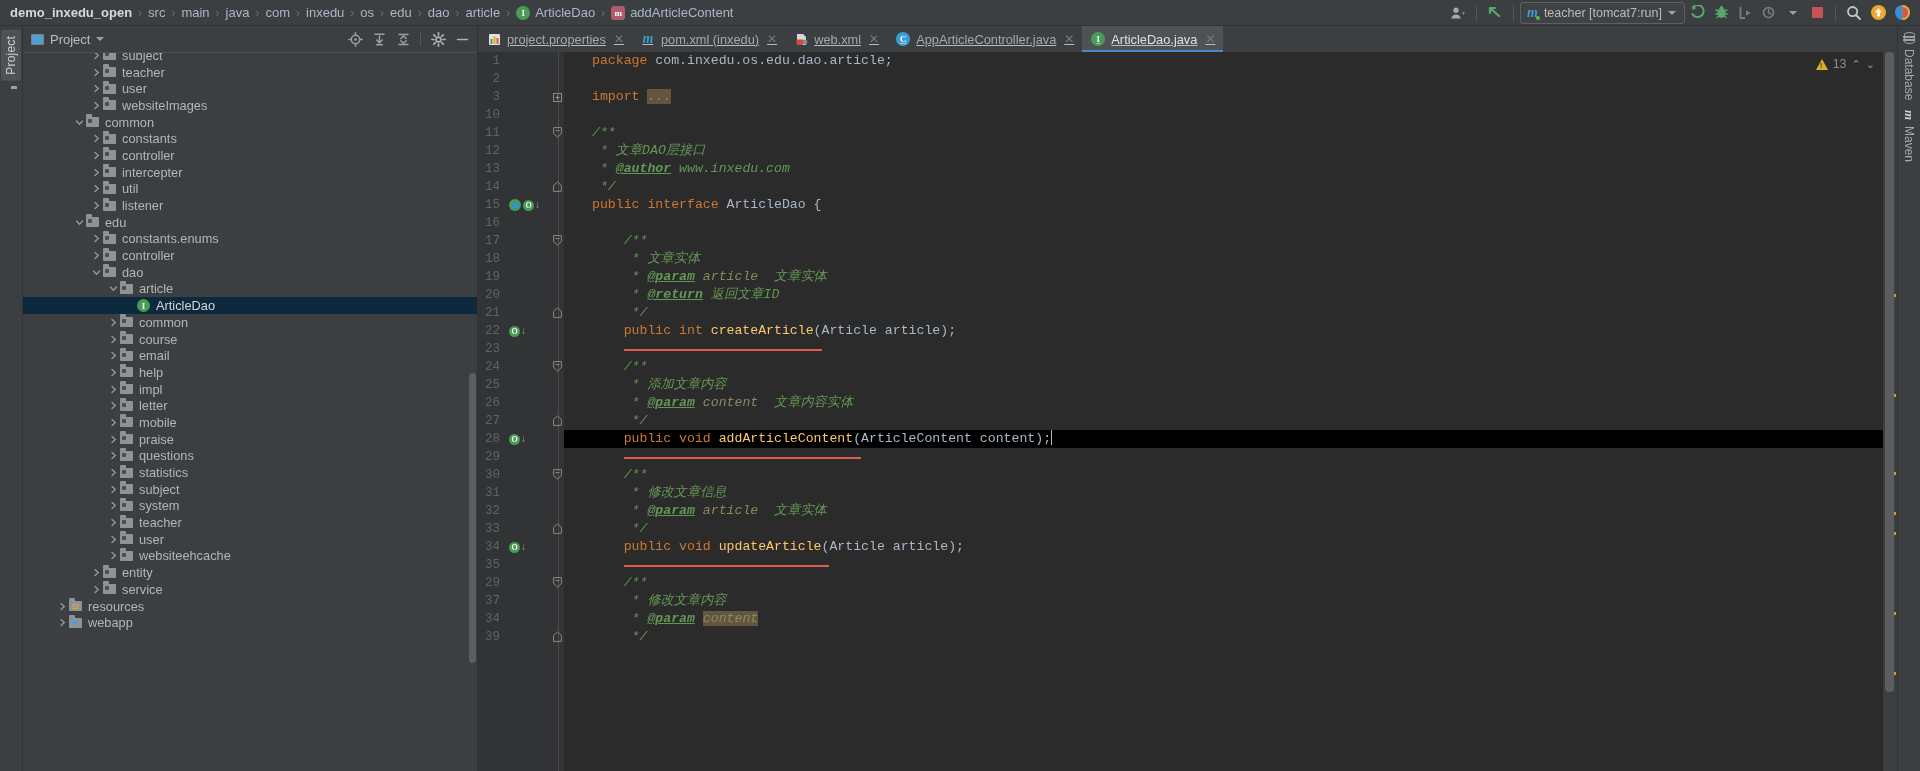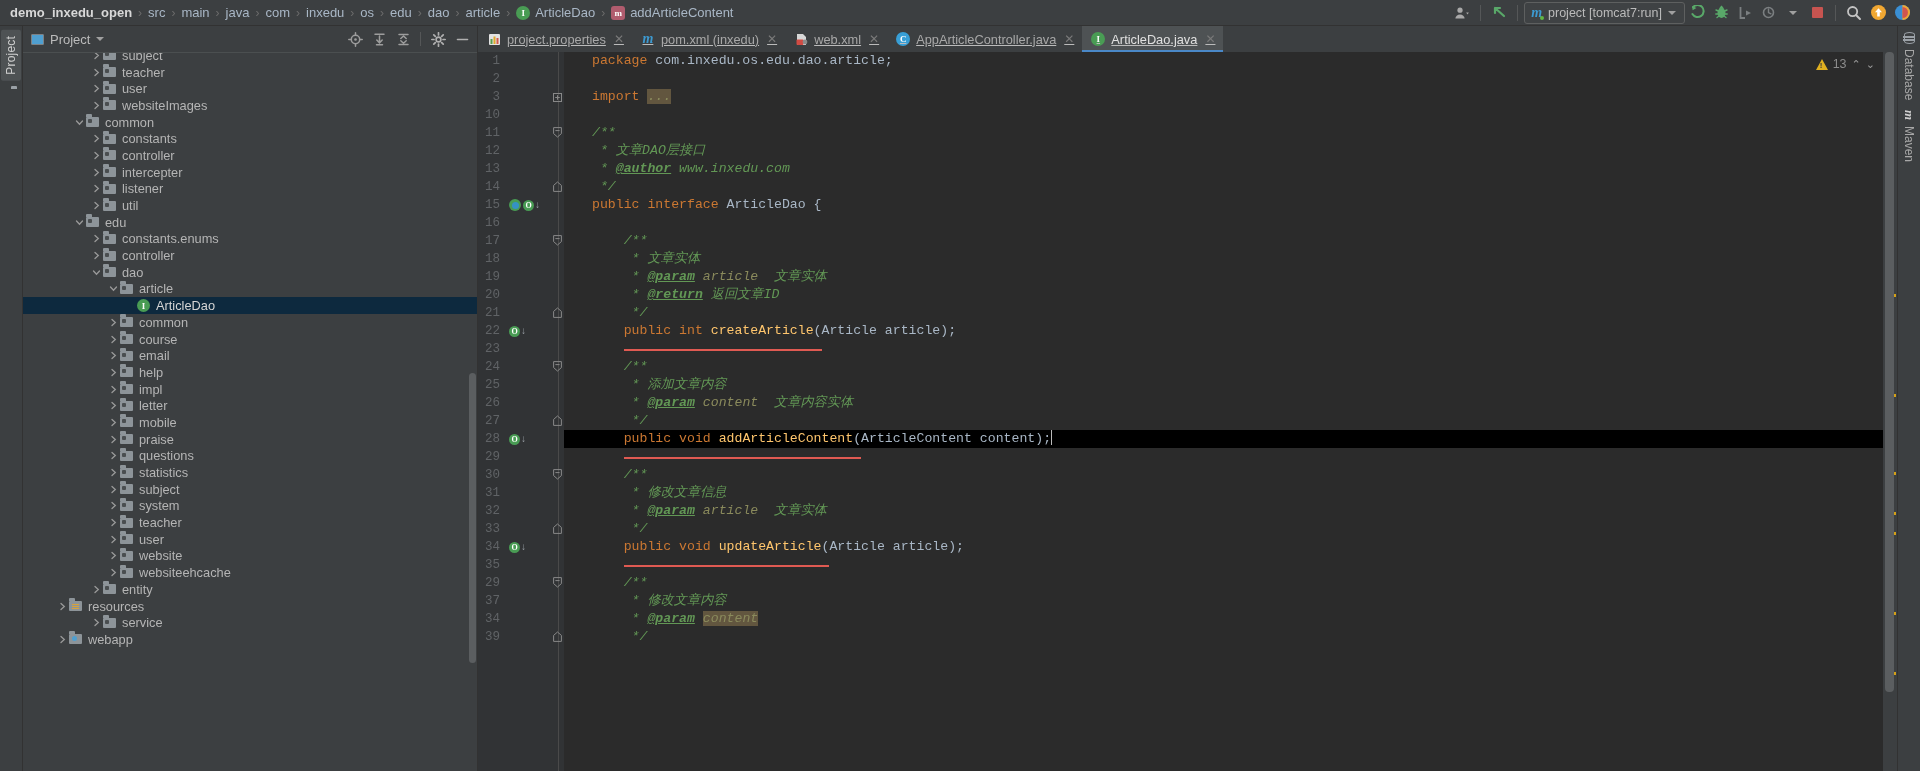--- a/index.html
+++ b/index.html
@@ -226,21 +226,21 @@
       </div>
       <div class="tb-sep"></div>
       <div class="tb-btn" title="Update Project">
         <svg width="17" height="16" viewBox="0 0 17 16">
             <path d="M4 3 L13 11 M4 3 L4 8 M4 3 L9 3" stroke="#59a869" stroke-width="2.2" fill="none" stroke-linecap="round"></path>
           </svg>
       </div>
       <div class="tb-sep"></div>
       <div class="runcfg">
         <span class="mvn">m</span>
-        <span>project [tomcat7:run]</span>
+        <span>teacher [tomcat7:run]</span>
         <span class="caret-d"></span>
       </div>
       <div class="tb-btn" title="Run">
         <svg width="15" height="15" viewBox="0 0 15 15">
             <path d="M3 2.2 A6 6 0 1 1 2.4 9" stroke="#59a869" stroke-width="2" fill="none" stroke-linecap="round"></path>
             <path d="M2.2 1 L6.4 3 L2.6 5.2 Z" fill="#59a869"></path>
           </svg>
       </div>
       <div class="tb-btn" title="Debug">
         <svg width="15" height="15" viewBox="0 0 15 15">
@@ -438,33 +438,33 @@
           <div class="tnode">
             <span style="flex:0 0 68px"></span>
             <span class="arrow">
               <svg width="9" height="9" viewBox="0 0 9 9">
                 <path d="M3 1.5 L6.3 4.5 L3 7.5" stroke="#9a9a9a" stroke-width="1.3" fill="none" stroke-linecap="round"></path>
               </svg>
             </span>
             <span class="t-ico">
               <span class="fld"></span>
             </span>
+            <span>util</span>
+          </div>
+          <div class="tnode">
+            <span style="flex:0 0 68px"></span>
+            <span class="arrow">
+              <svg width="9" height="9" viewBox="0 0 9 9">
+                <path d="M3 1.5 L6.3 4.5 L3 7.5" stroke="#9a9a9a" stroke-width="1.3" fill="none" stroke-linecap="round"></path>
+              </svg>
+            </span>
+            <span class="t-ico">
+              <span class="fld"></span>
+            </span>
             <span>listener</span>
-          </div>
-          <div class="tnode">
-            <span style="flex:0 0 68px"></span>
-            <span class="arrow">
-              <svg width="9" height="9" viewBox="0 0 9 9">
-                <path d="M3 1.5 L6.3 4.5 L3 7.5" stroke="#9a9a9a" stroke-width="1.3" fill="none" stroke-linecap="round"></path>
-              </svg>
-            </span>
-            <span class="t-ico">
-              <span class="fld"></span>
-            </span>
-            <span>util</span>
           </div>
           <div class="tnode">
             <span style="flex:0 0 51px"></span>
             <span class="arrow">
               <svg width="9" height="9" viewBox="0 0 9 9">
                 <path d="M1.5 3 L4.5 6.3 L7.5 3" stroke="#9a9a9a" stroke-width="1.3" fill="none" stroke-linecap="round"></path>
               </svg>
             </span>
             <span class="t-ico">
               <span class="fld"></span>
@@ -698,69 +698,57 @@
           <div class="tnode">
             <span style="flex:0 0 85px"></span>
             <span class="arrow">
               <svg width="9" height="9" viewBox="0 0 9 9">
                 <path d="M3 1.5 L6.3 4.5 L3 7.5" stroke="#9a9a9a" stroke-width="1.3" fill="none" stroke-linecap="round"></path>
               </svg>
             </span>
             <span class="t-ico">
               <span class="fld"></span>
             </span>
-            <span>website</span>
-          </div>
-          <div class="tnode">
-            <span style="flex:0 0 85px"></span>
-            <span class="arrow">
-              <svg width="9" height="9" viewBox="0 0 9 9">
-                <path d="M3 1.5 L6.3 4.5 L3 7.5" stroke="#9a9a9a" stroke-width="1.3" fill="none" stroke-linecap="round"></path>
-              </svg>
-            </span>
-            <span class="t-ico">
-              <span class="fld"></span>
-            </span>
             <span>websiteehcache</span>
           </div>
           <div class="tnode">
             <span style="flex:0 0 68px"></span>
             <span class="arrow">
               <svg width="9" height="9" viewBox="0 0 9 9">
                 <path d="M3 1.5 L6.3 4.5 L3 7.5" stroke="#9a9a9a" stroke-width="1.3" fill="none" stroke-linecap="round"></path>
               </svg>
             </span>
             <span class="t-ico">
               <span class="fld"></span>
             </span>
             <span>entity</span>
           </div>
           <div class="tnode">
+            <span style="flex:0 0 68px"></span>
+            <span class="arrow">
+              <svg width="9" height="9" viewBox="0 0 9 9">
+                <path d="M3 1.5 L6.3 4.5 L3 7.5" stroke="#9a9a9a" stroke-width="1.3" fill="none" stroke-linecap="round"></path>
+              </svg>
+            </span>
+            <span class="t-ico">
+              <span class="fld"></span>
+            </span>
+            <span>service</span>
+          </div>
+          <div class="tnode">
             <span style="flex:0 0 34px"></span>
             <span class="arrow">
               <svg width="9" height="9" viewBox="0 0 9 9">
                 <path d="M3 1.5 L6.3 4.5 L3 7.5" stroke="#9a9a9a" stroke-width="1.3" fill="none" stroke-linecap="round"></path>
               </svg>
             </span>
             <span class="t-ico">
               <span class="fld res"></span>
             </span>
             <span>resources</span>
-          </div>
-          <div class="tnode">
-            <span style="flex:0 0 68px"></span>
-            <span class="arrow">
-              <svg width="9" height="9" viewBox="0 0 9 9">
-                <path d="M3 1.5 L6.3 4.5 L3 7.5" stroke="#9a9a9a" stroke-width="1.3" fill="none" stroke-linecap="round"></path>
-              </svg>
-            </span>
-            <span class="t-ico">
-              <span class="fld"></span>
-            </span>
-            <span>service</span>
           </div>
           <div class="tnode">
             <span style="flex:0 0 34px"></span>
             <span class="arrow">
               <svg width="9" height="9" viewBox="0 0 9 9">
                 <path d="M3 1.5 L6.3 4.5 L3 7.5" stroke="#9a9a9a" stroke-width="1.3" fill="none" stroke-linecap="round"></path>
               </svg>
             </span>
             <span class="t-ico">
               <span class="fld web"></span>

